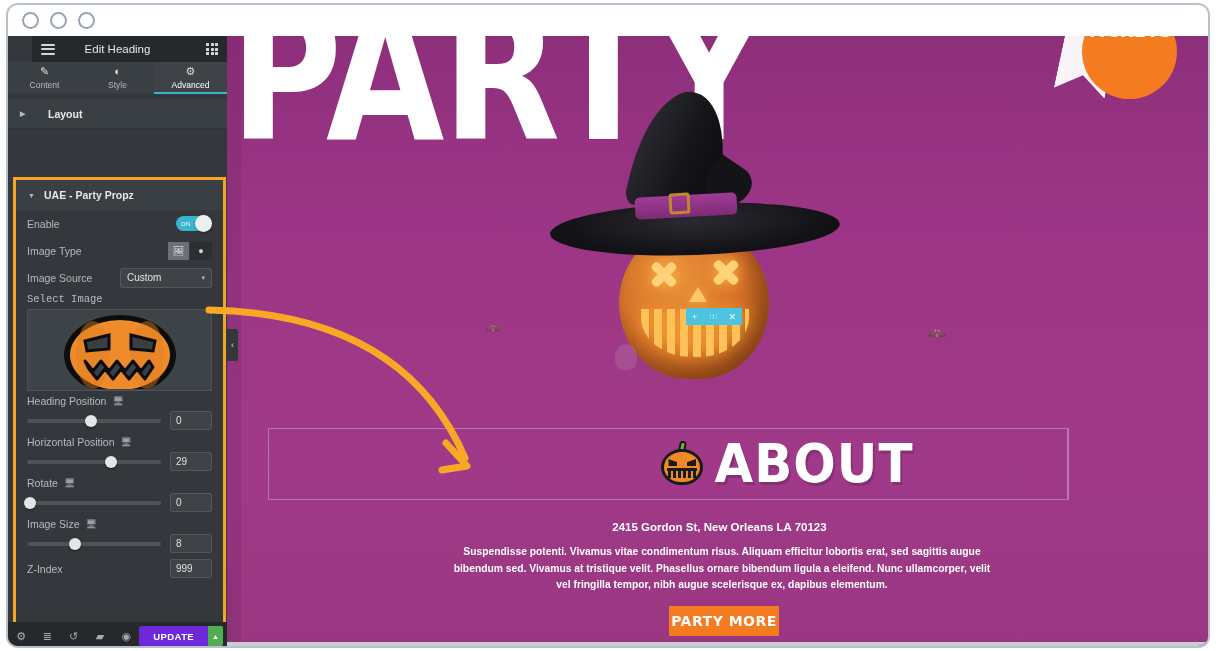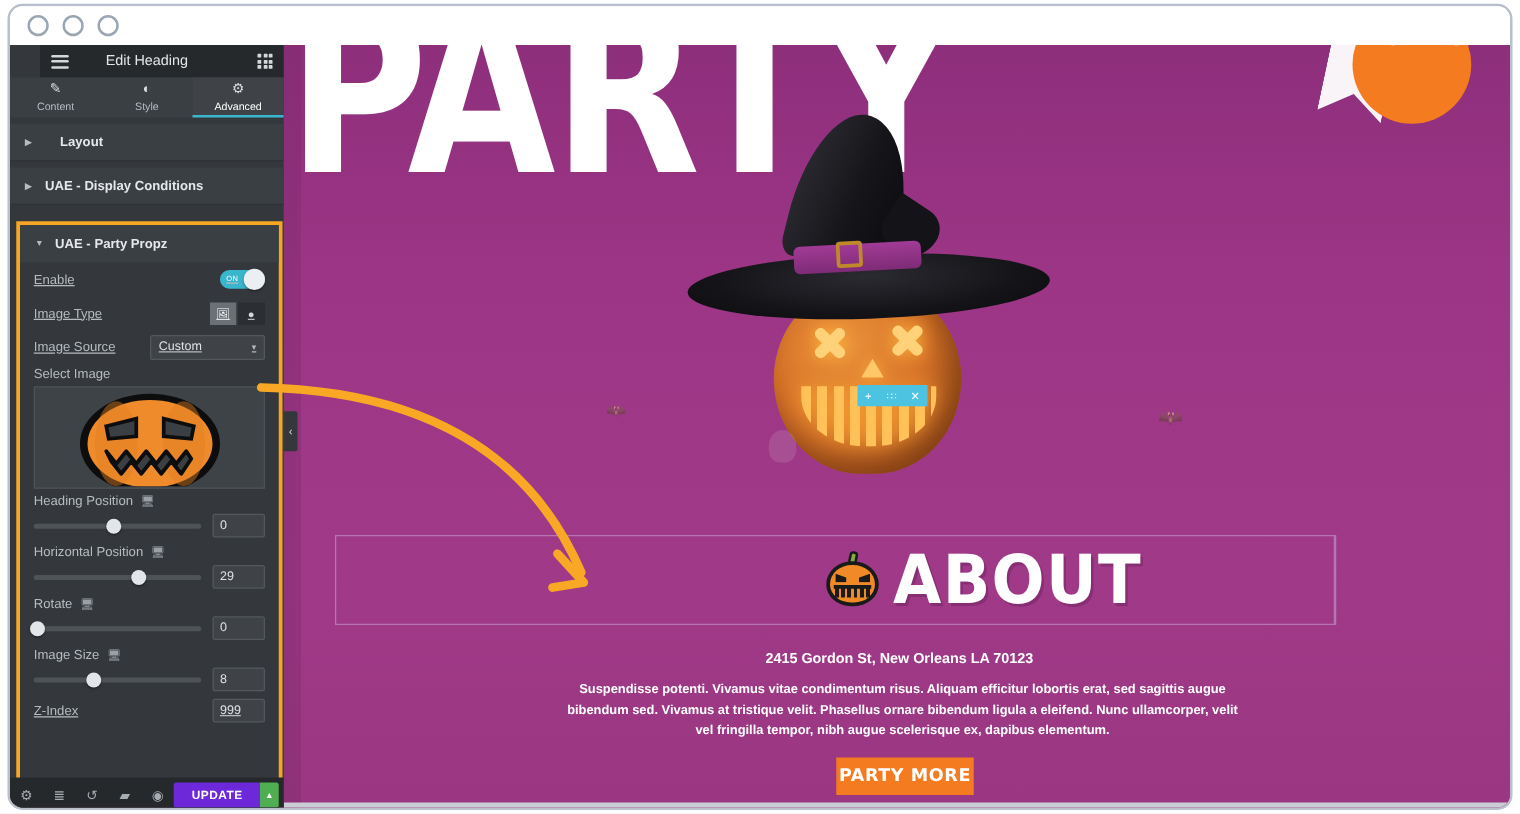--- a/index.html
+++ b/index.html
@@ -97,21 +97,21 @@
     width: 213px; height: 480px;
     border: 3px solid #f5a623;
     overflow: hidden;
     background: #34383c;
   }
   #party-propz-wrap .section-row { background: #3a3f44; border-bottom: none; }
 
   .ctrl-body { padding: 0 11px; }
   .ctrl-row {
     display: flex; align-items: center; justify-content: space-between;
-    min-height: 27px; padding: 3px 0; text-decoration: underline;
+    min-height: 27px; padding: 3px 0;
   }
   .ctrl-label { font-size: 10.5px; color: #b6bbc0; display: flex; align-items: center; gap: 6px; }
   .mon-icon { font-size: 9px; color: #9aa0a6; }
 
   
   .switch {
     width: 36px; height: 15px; border-radius: 8px; background: #39b5cd;
     position: relative; display: flex; align-items: center;
   }
   .switch .sw-txt { font-size: 6px; color: #fff; margin-left: 5px; letter-spacing: .3px;}
@@ -136,21 +136,21 @@
   
   .select {
     width: 92px; height: 20px; background: #3f4347;
     border: 1px solid #53585d; border-radius: 2px;
     display: flex; align-items: center; justify-content: space-between;
     padding: 0 6px; font-size: 10px; color: #dfe2e4;
   }
   .select .arr { font-size: 7px; color: #b6bbc0; }
 
   
-  .img-label { font-size: 10.5px; color: #b6bbc0; padding: 2px 0 4px; }
+  .img-label { font-size: 10.5px; color: #b6bbc0; padding: 2px 0 4px; font-family: Liberation Mono, monospace; }
   .img-preview {
     height: 82px; background: #3e4348; border: 1px solid #4d5257;
     display: flex; align-items: center; justify-content: center;
     overflow: hidden;
   }
 
   
   .slider-row { display: flex; align-items: center; gap: 9px; padding: 4px 0 2px; }
   .track {
     flex: 1; height: 4px; border-radius: 2px; background: #4e5358; position: relative;
@@ -458,24 +458,20 @@
           <span class="ticon">⚙</span>
           <span>Advanced</span>
         </div>
       </div>
 
       <div class="section-row" style="margin-top:5px;gap:20px;">
         <span class="caret">▶</span>
         <span>Layout</span>
       </div>
 
-      <div class="section-row" style="margin-top:5px;">
-        <span class="caret">▶</span>
-        <span>UAE - Display Conditions</span>
-      </div>
 
       <div id="party-propz-wrap">
         <div class="section-row">
           <span class="caret">▼</span>
           <span>UAE - Party Propz</span>
         </div>
 
         <div class="ctrl-body">
 
           <div class="ctrl-row">

